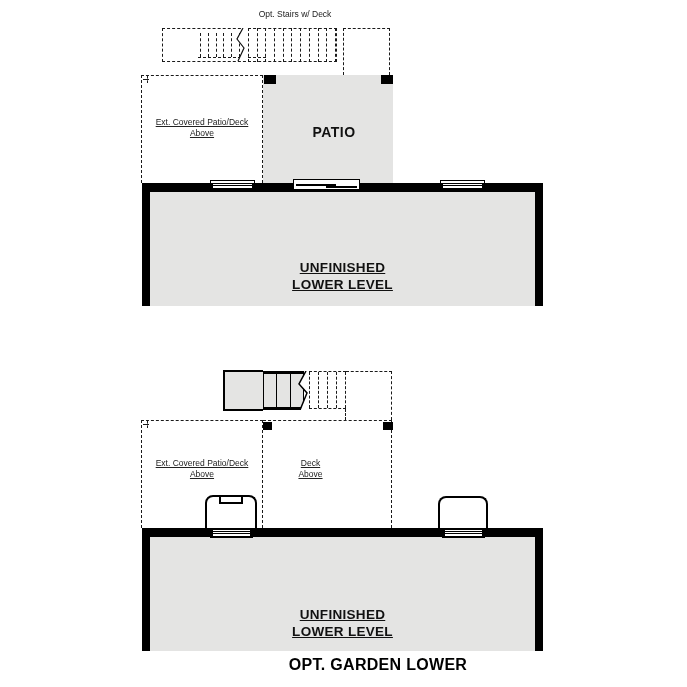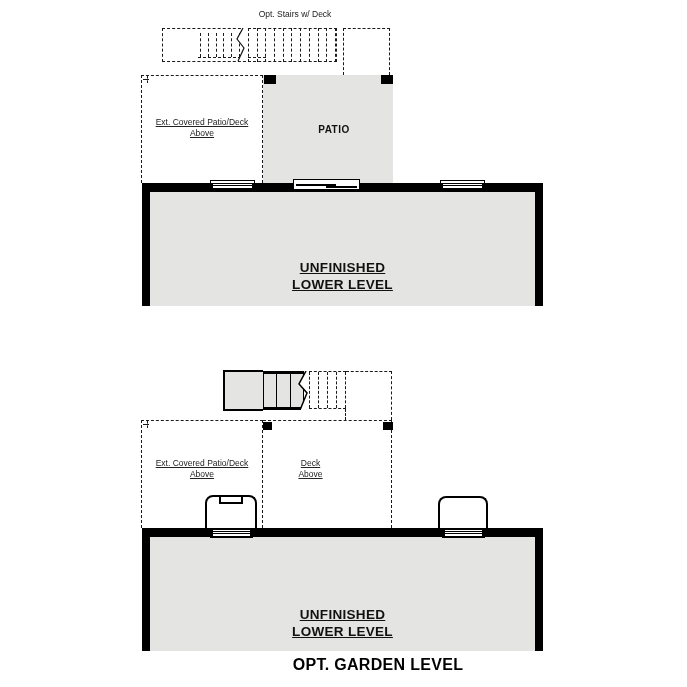--- a/index.html
+++ b/index.html
@@ -10,21 +10,21 @@
   }
   html,body{margin:0;padding:0;background:var(--bg);}
   .page{
     position:relative;width:677px;height:687px;background:var(--bg);
     font-family:"Liberation Sans", sans-serif;color:#1a1a1a;overflow:hidden;border-radius:21px;
   }
   .abs{position:absolute;box-sizing:border-box;}
   .prel{white-space:pre-line;text-decoration:underline;}
   .lbl-sm{font-size:8.5px;line-height:1.35;text-align:center;color:#222;}
   .lbl-room{font-size:13.5px;font-weight:bold;line-height:1.26;text-align:center;color:#111;letter-spacing:.3px;}
-  .lbl-patio{font-size:10px;font-weight:bold;letter-spacing:.5px;color:#111;padding-left:12px;}
+  .lbl-patio{font-size:14px;font-weight:bold;letter-spacing:.5px;color:#111;padding-left:12px;}
   .caption{font-size:16px;font-weight:bold;text-align:center;color:#000;letter-spacing:.3px;}
   .dash{border:1px dashed var(--line);}
   .dash-t{border-top:1px dashed var(--line);}
   .dash-l{border-left:1px dashed var(--line);}
   .dash-r{border-right:1px dashed var(--line);}
   .floor{background:var(--floor);}
   .post{background:var(--wall);}
   
   .shell{
     background:var(--floor);
@@ -172,16 +172,16 @@
     <div class="abs well" style="left:438px;top:156px;width:50px;height:33px;"></div>
 
     <div class="abs shell" style="left:142px;top:188px;width:401px;height:123px;"></div>
 
     <div class="abs win" style="left:210px;top:188px;width:43px;height:10px;"></div>
     <div class="abs win" style="left:442px;top:188px;width:43px;height:10px;"></div>
 
     <div class="abs lbl-room prel" style="left:142px;top:266px;width:401px;">UNFINISHED
 LOWER LEVEL</div>
 
-    <div class="abs caption" style="left:228px;top:316px;width:300px;">OPT. GARDEN LEVEL</div>
+    <div class="abs caption" style="left:228px;top:316px;width:300px;">OPT. GARDEN LOWER</div>
   </div>
 
 </div>
 
 </body></html>

